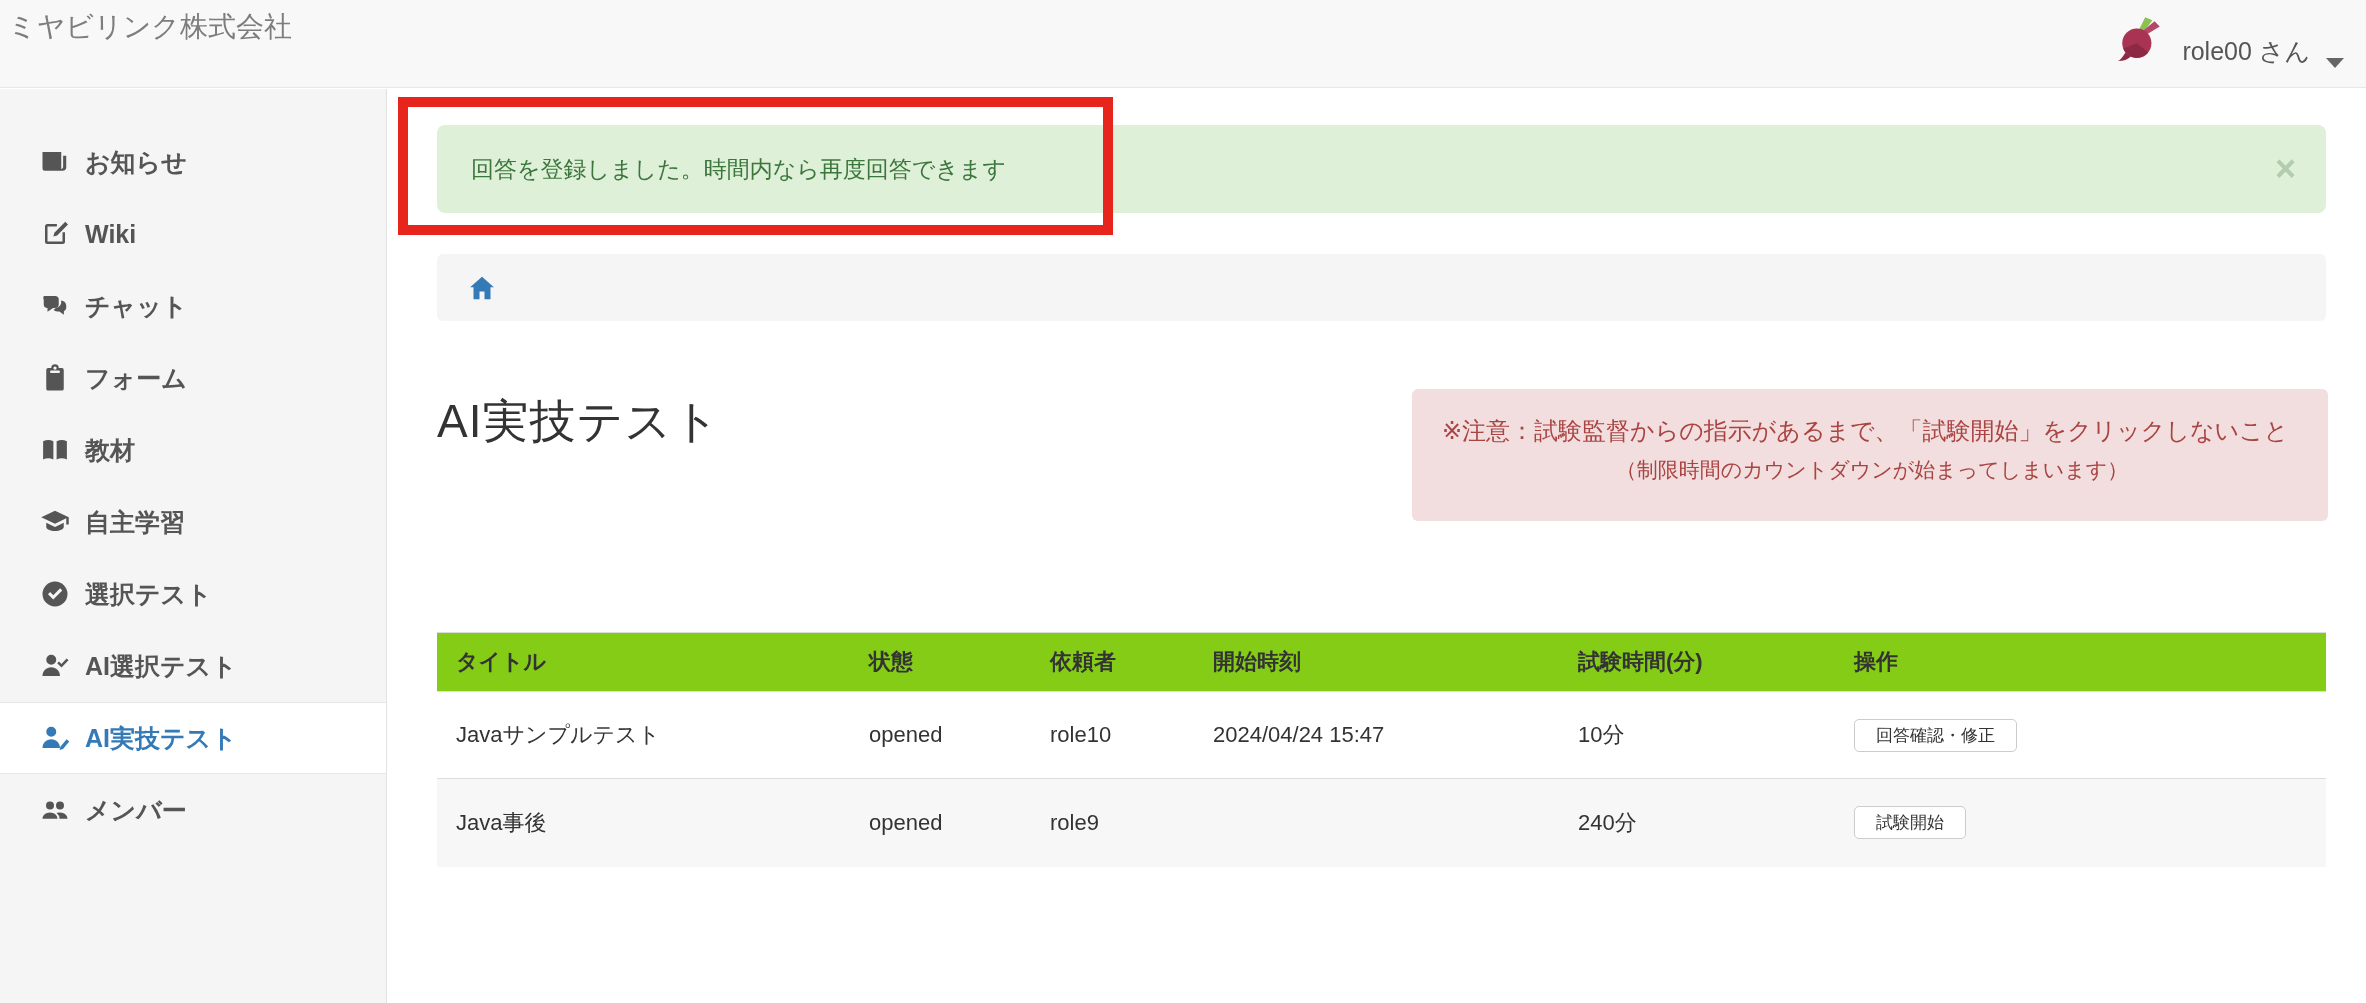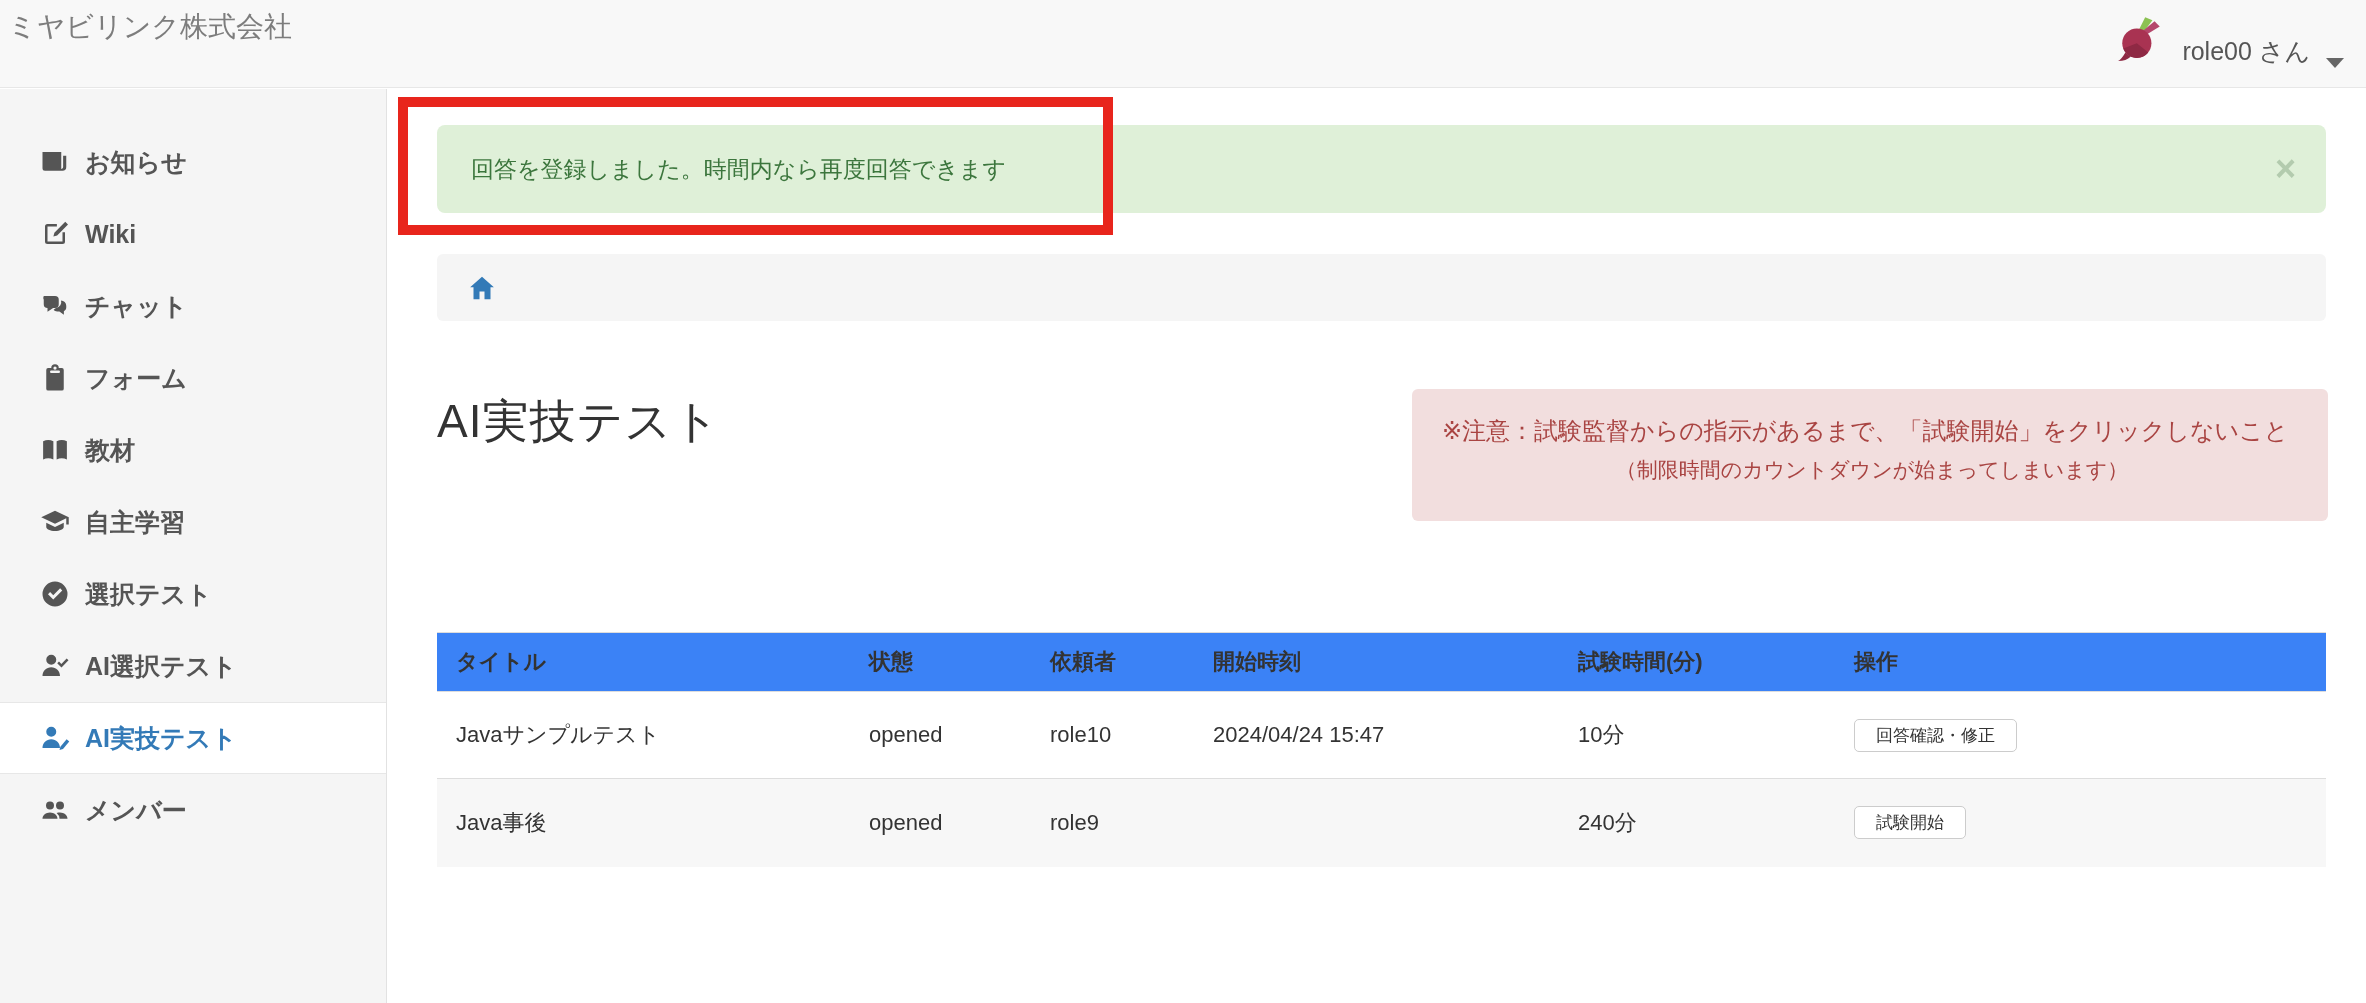--- a/index.html
+++ b/index.html
@@ -45,21 +45,21 @@
   .page-title { position:absolute; left:49px; top:302px; font-size:46px;
     font-weight:500; color:#333; letter-spacing:1px; }
 
   .warning-box { position:absolute; left:1024px; top:300px; width:916px; min-height:132px;
     background:#f2dede; border-radius:6px; padding:26px 30px 22px; color:#a94442; }
   .warning-line1 { font-size:24px; line-height:1.35; }
   .warning-line2 { font-size:21px; margin-top:9px; padding-left:4px;text-align:center; }
 
   table.test-table { position:absolute; left:49px; top:543px; width:1889px;
     border-collapse:collapse; font-size:22px; color:#333; table-layout:fixed; }
-  .test-table thead tr { height:59px; background:#3b82f6; }
+  .test-table thead tr { height:59px; background:#84cc16; }
   .test-table th { text-align:left; font-weight:700; padding-left:19px;
     border-top:1px solid #ddd; border-bottom:1px solid #ddd; }
   .test-table tbody tr { height:87px; }
   .test-table tbody tr + tr { border-top:1px solid #ddd; }
   .test-table tbody tr:nth-child(2) { background:#f7f7f7; height:88px; }
   .test-table td { padding-left:19px; vertical-align:middle; }
   .btn-default { display:inline-block; background:#fff; border:1px solid #ccc;
     border-radius:5px; font-size:17px; color:#333; padding:4px 21px;
     font-family:inherit; cursor:pointer; white-space:nowrap; }
 </style>

